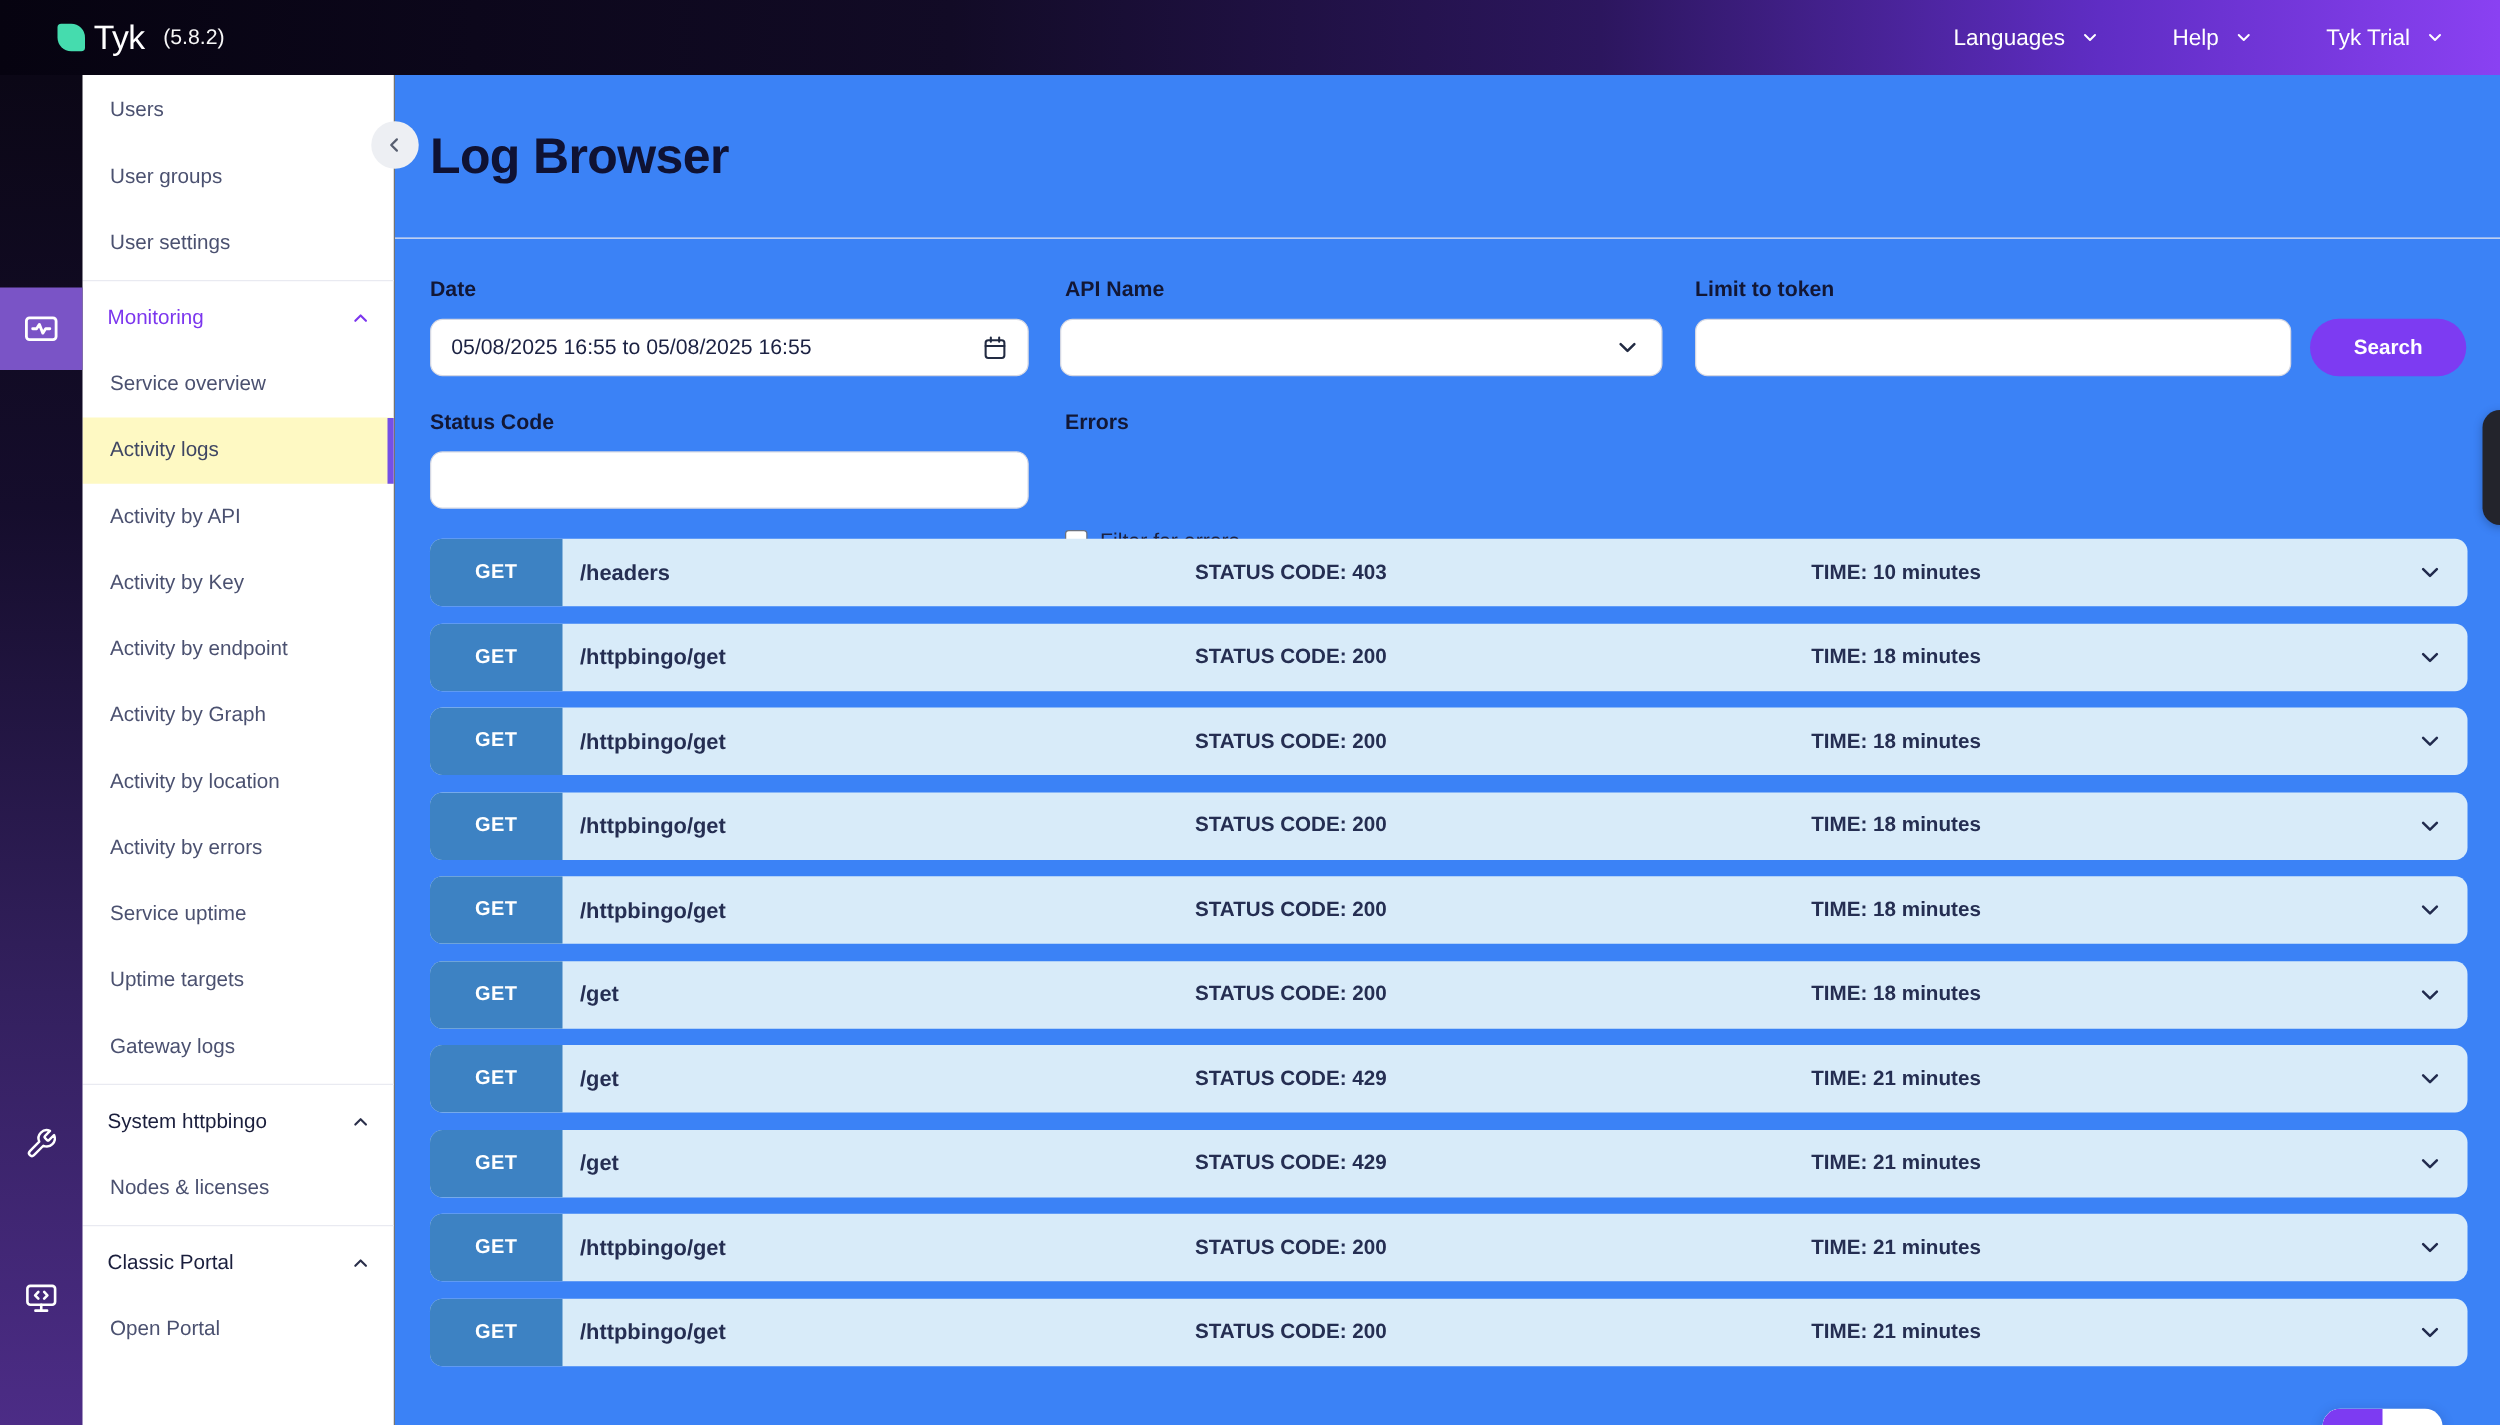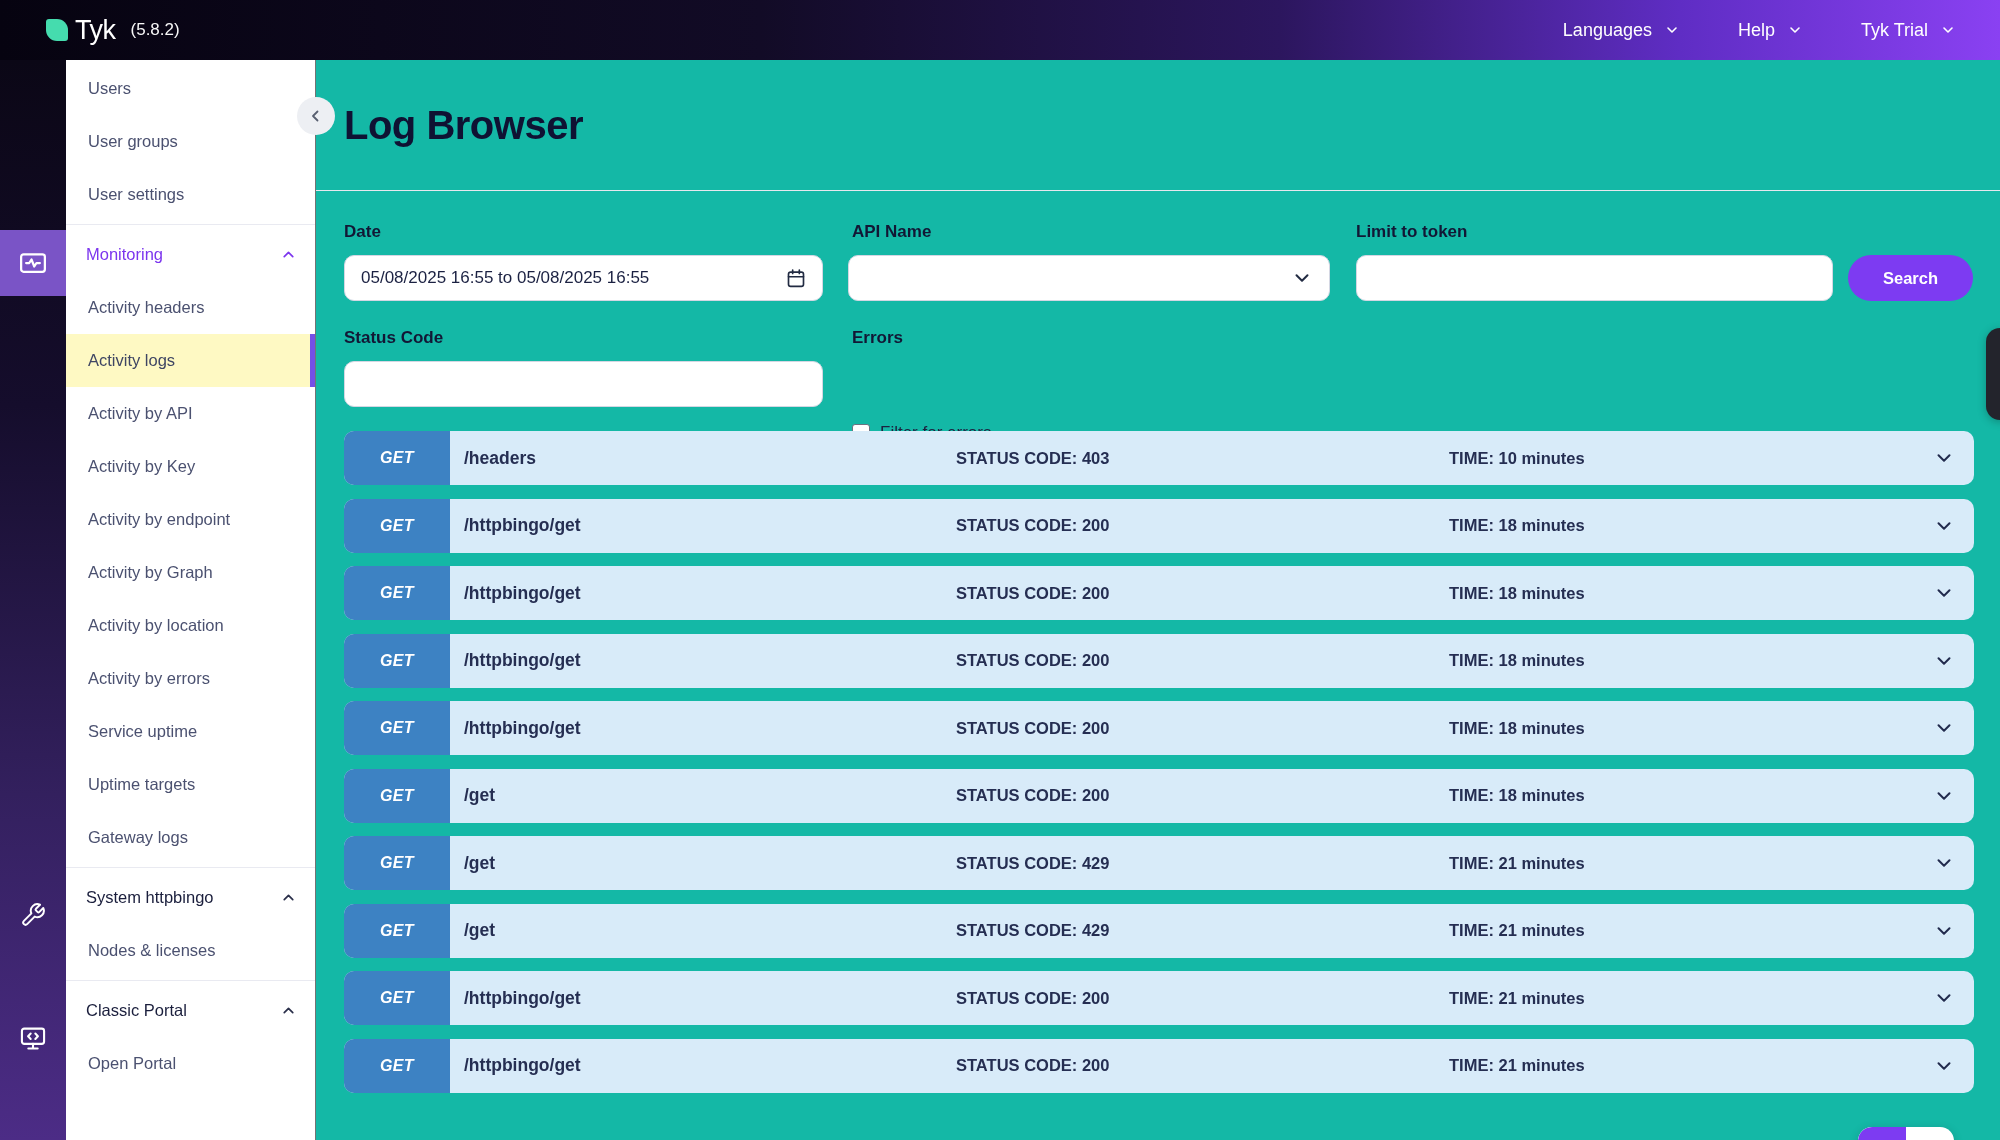--- a/index.html
+++ b/index.html
@@ -38,21 +38,21 @@
   .nav-header.active .chev { color:#7c36ee; }
   .nav-item.active { background:#fef9c3; box-shadow:inset -5px 0 0 #7450e6; color:#3f4663; }
   .nav-divider { height:1px; min-height:1px; background:#e9eaf1; margin:3px 0; padding:0; cursor:default; }
 
   
   .collapse-btn { position:absolute; left:297px; top:97px; width:38px; height:38px; z-index:25;
     border-radius:50%; background:#edeff3; border:none; display:flex; align-items:center;
     justify-content:center; cursor:pointer; color:#585f70; }
 
   
-  .main { position:absolute; left:316px; top:60px; width:1684px; height:1080px; background:#14b8a6; }
+  .main { position:absolute; left:316px; top:60px; width:1684px; height:1080px; background:#3b82f6; }
   .page-title { position:absolute; left:28px; top:43px; font-size:40px; font-weight:800;
     color:#0f1233; letter-spacing:-0.5px; }
   .title-divider { position:absolute; left:0; top:130px; width:1684px; height:1px; background:#e7e8ef; }
 
   .flabel { position:absolute; font-size:17px; font-weight:700; color:#121735; }
   .tin { position:absolute; height:46px; border:1px solid #d4d7e3; border-radius:10px;
     background:#fff; font-size:17px; color:#1b2142; padding:0 16px; outline:none;
     font-family:inherit; }
   .fakein { display:flex; align-items:center; justify-content:space-between; cursor:pointer; }
   .search-btn { position:absolute; left:1532px; top:195px; width:125px; height:46px;
@@ -61,21 +61,21 @@
   .errors-check { position:absolute; left:536px; top:363px; display:flex; align-items:center;
     gap:10px; font-size:17px; color:#1c2240; cursor:pointer; }
   .errors-check input { appearance:none; width:18px; height:18px; border:1.5px solid #6b7280;
     border-radius:3px; background:#fff; cursor:pointer; }
 
   
   .log-list { position:absolute; left:28px; top:371px; width:1630px; }
   .log-row { display:flex; align-items:stretch; height:54px; background:#d8ebf9;
     border-radius:10px; margin-bottom:13.5px; overflow:hidden; cursor:pointer; }
   .log-badge { width:106px; min-width:106px; background:#3d82c3; color:#fff; font-weight:700;
-    font-size:16px; display:flex; align-items:center; justify-content:center; letter-spacing:.3px;font-style:italic; }
+    font-size:16px; display:flex; align-items:center; justify-content:center; letter-spacing:.3px; }
   .log-path { width:506px; display:flex; align-items:center; padding-left:14px;
     font-weight:700; font-size:17.5px; color:#252e52; }
   .log-status { width:493px; display:flex; align-items:center; font-weight:700;
     font-size:16.5px; color:#252e52; }
   .log-time { flex:1; display:flex; align-items:center; font-weight:700;
     font-size:16.5px; color:#252e52; }
   .log-chev { width:60px; display:flex; align-items:center; justify-content:center; color:#222b4e; }
 
   
   .page-cut { position:absolute; left:1858px; top:1127px; width:96px; height:44px; z-index:40;
@@ -163,21 +163,21 @@
     </div>
 
     <div class="nav-row nav-header active">
       <span>Monitoring</span>
       <svg class="chev" width="17" height="17" viewBox="0 0 24 24" fill="none" stroke="currentColor" stroke-width="2.4" stroke-linecap="round" stroke-linejoin="round">
         <polyline points="6 15 12 9 18 15"></polyline>
       </svg>
     </div>
 
     <div class="nav-row nav-item">
-      <span>Activity headers</span>
+      <span>Service overview</span>
 
     </div>
 
     <div class="nav-row nav-item active">
       <span>Activity logs</span>
 
     </div>
 
     <div class="nav-row nav-item">
       <span>Activity by API</span>

